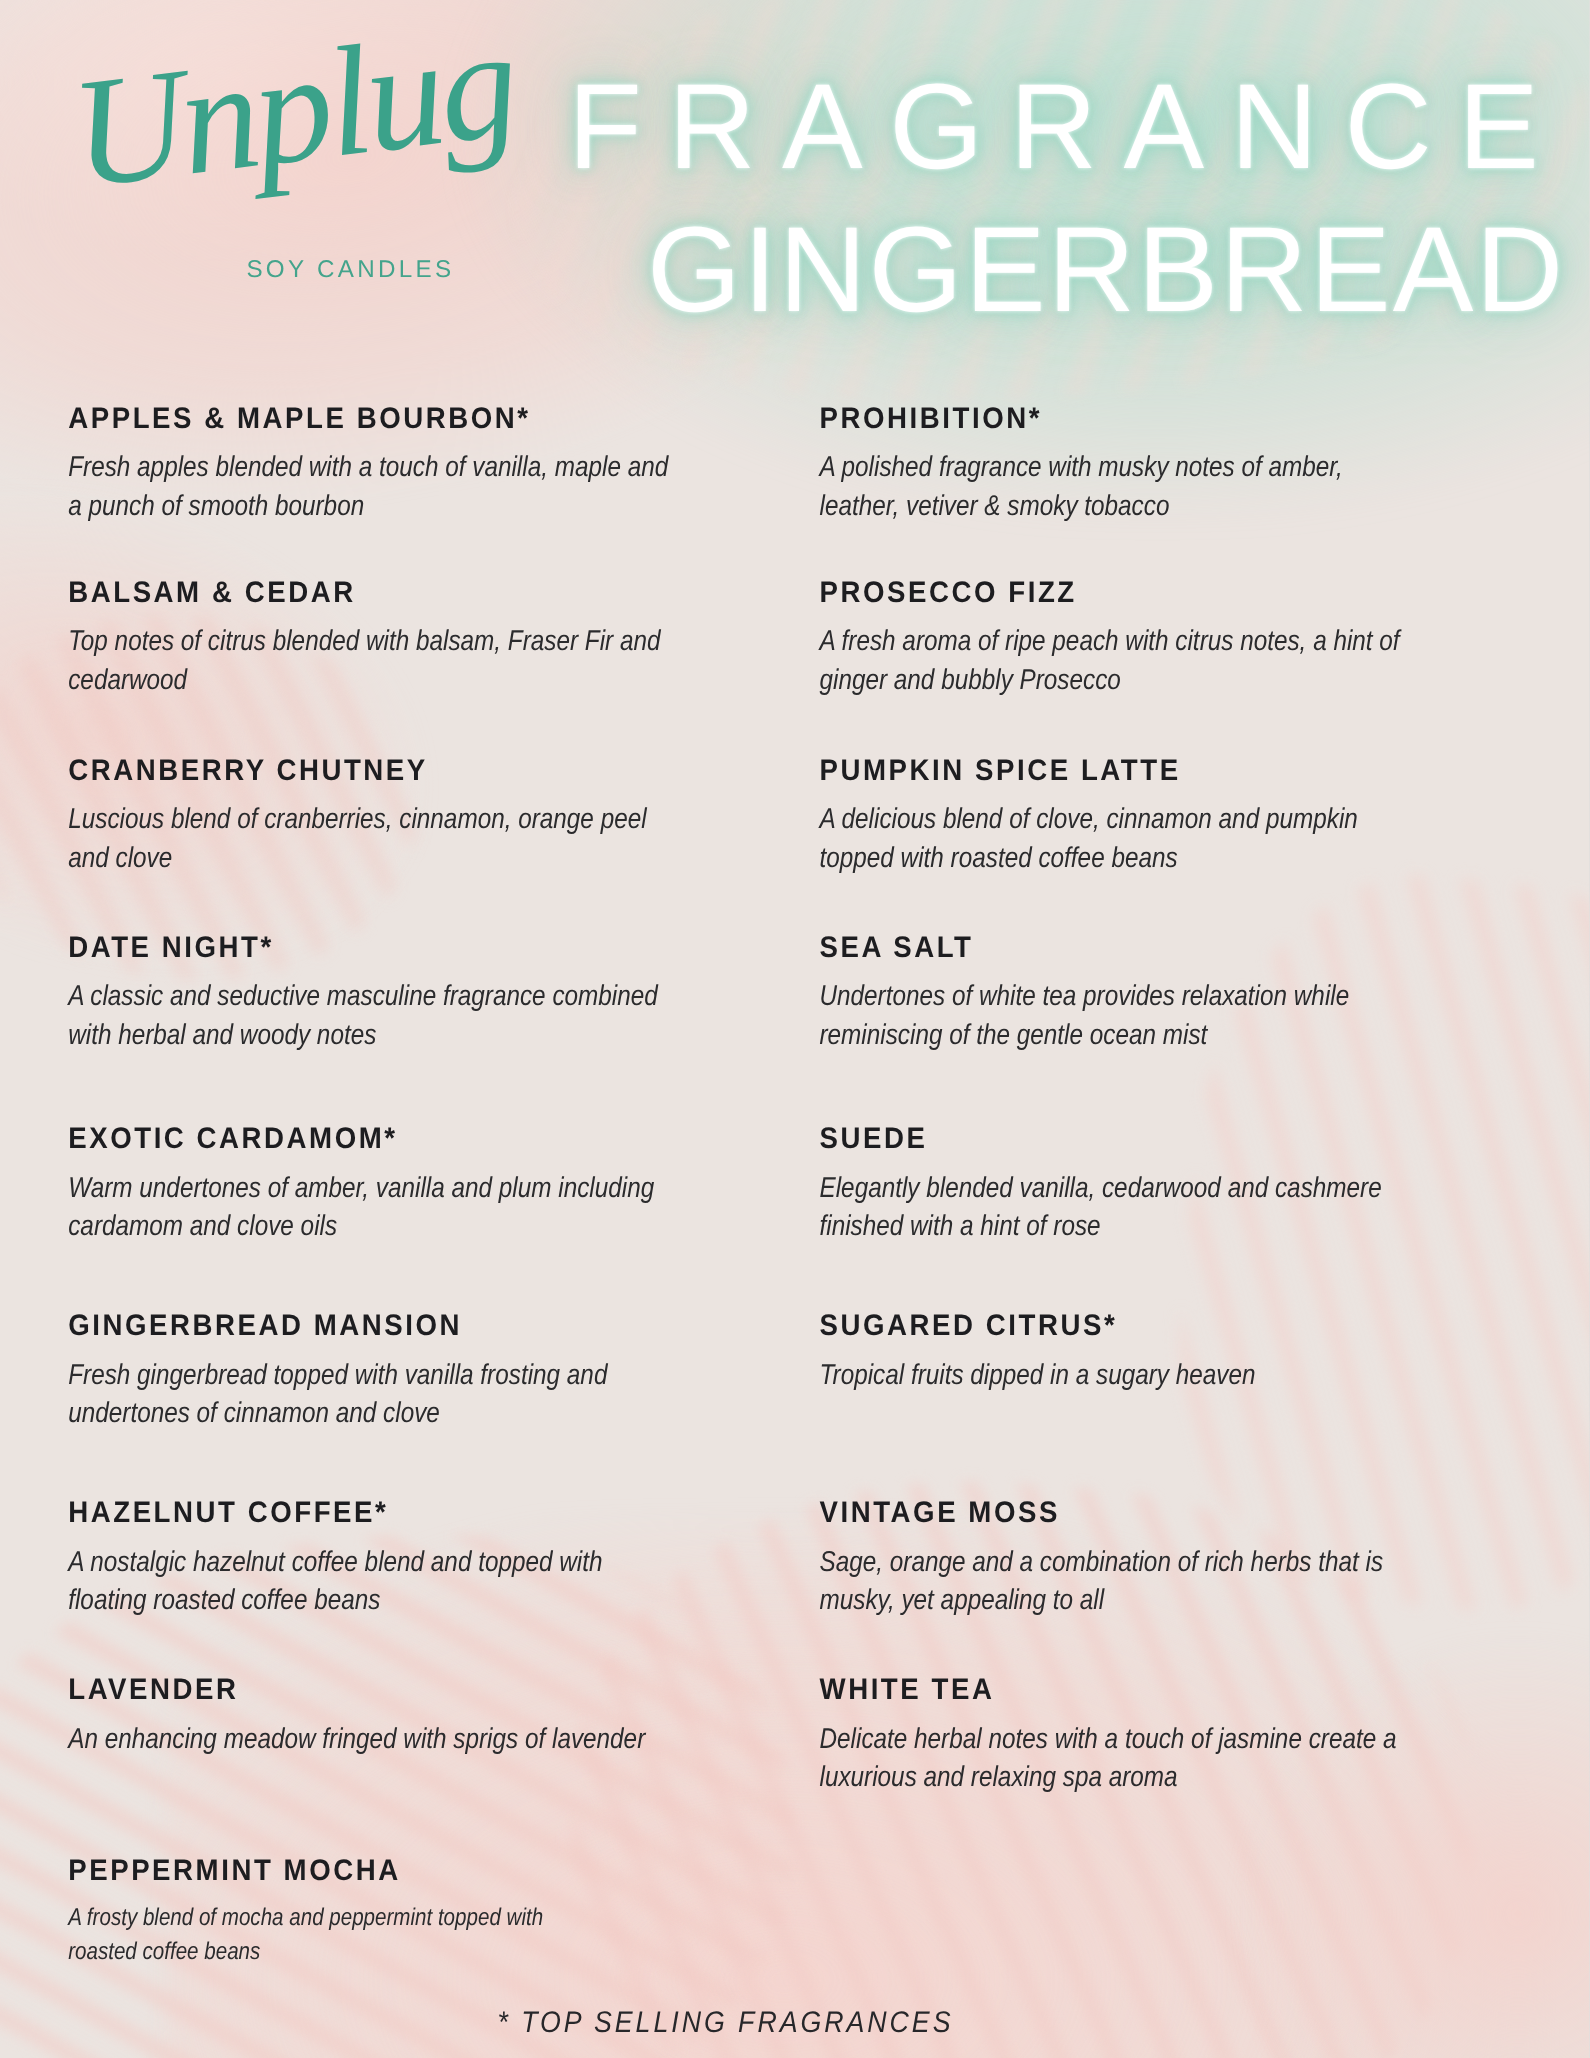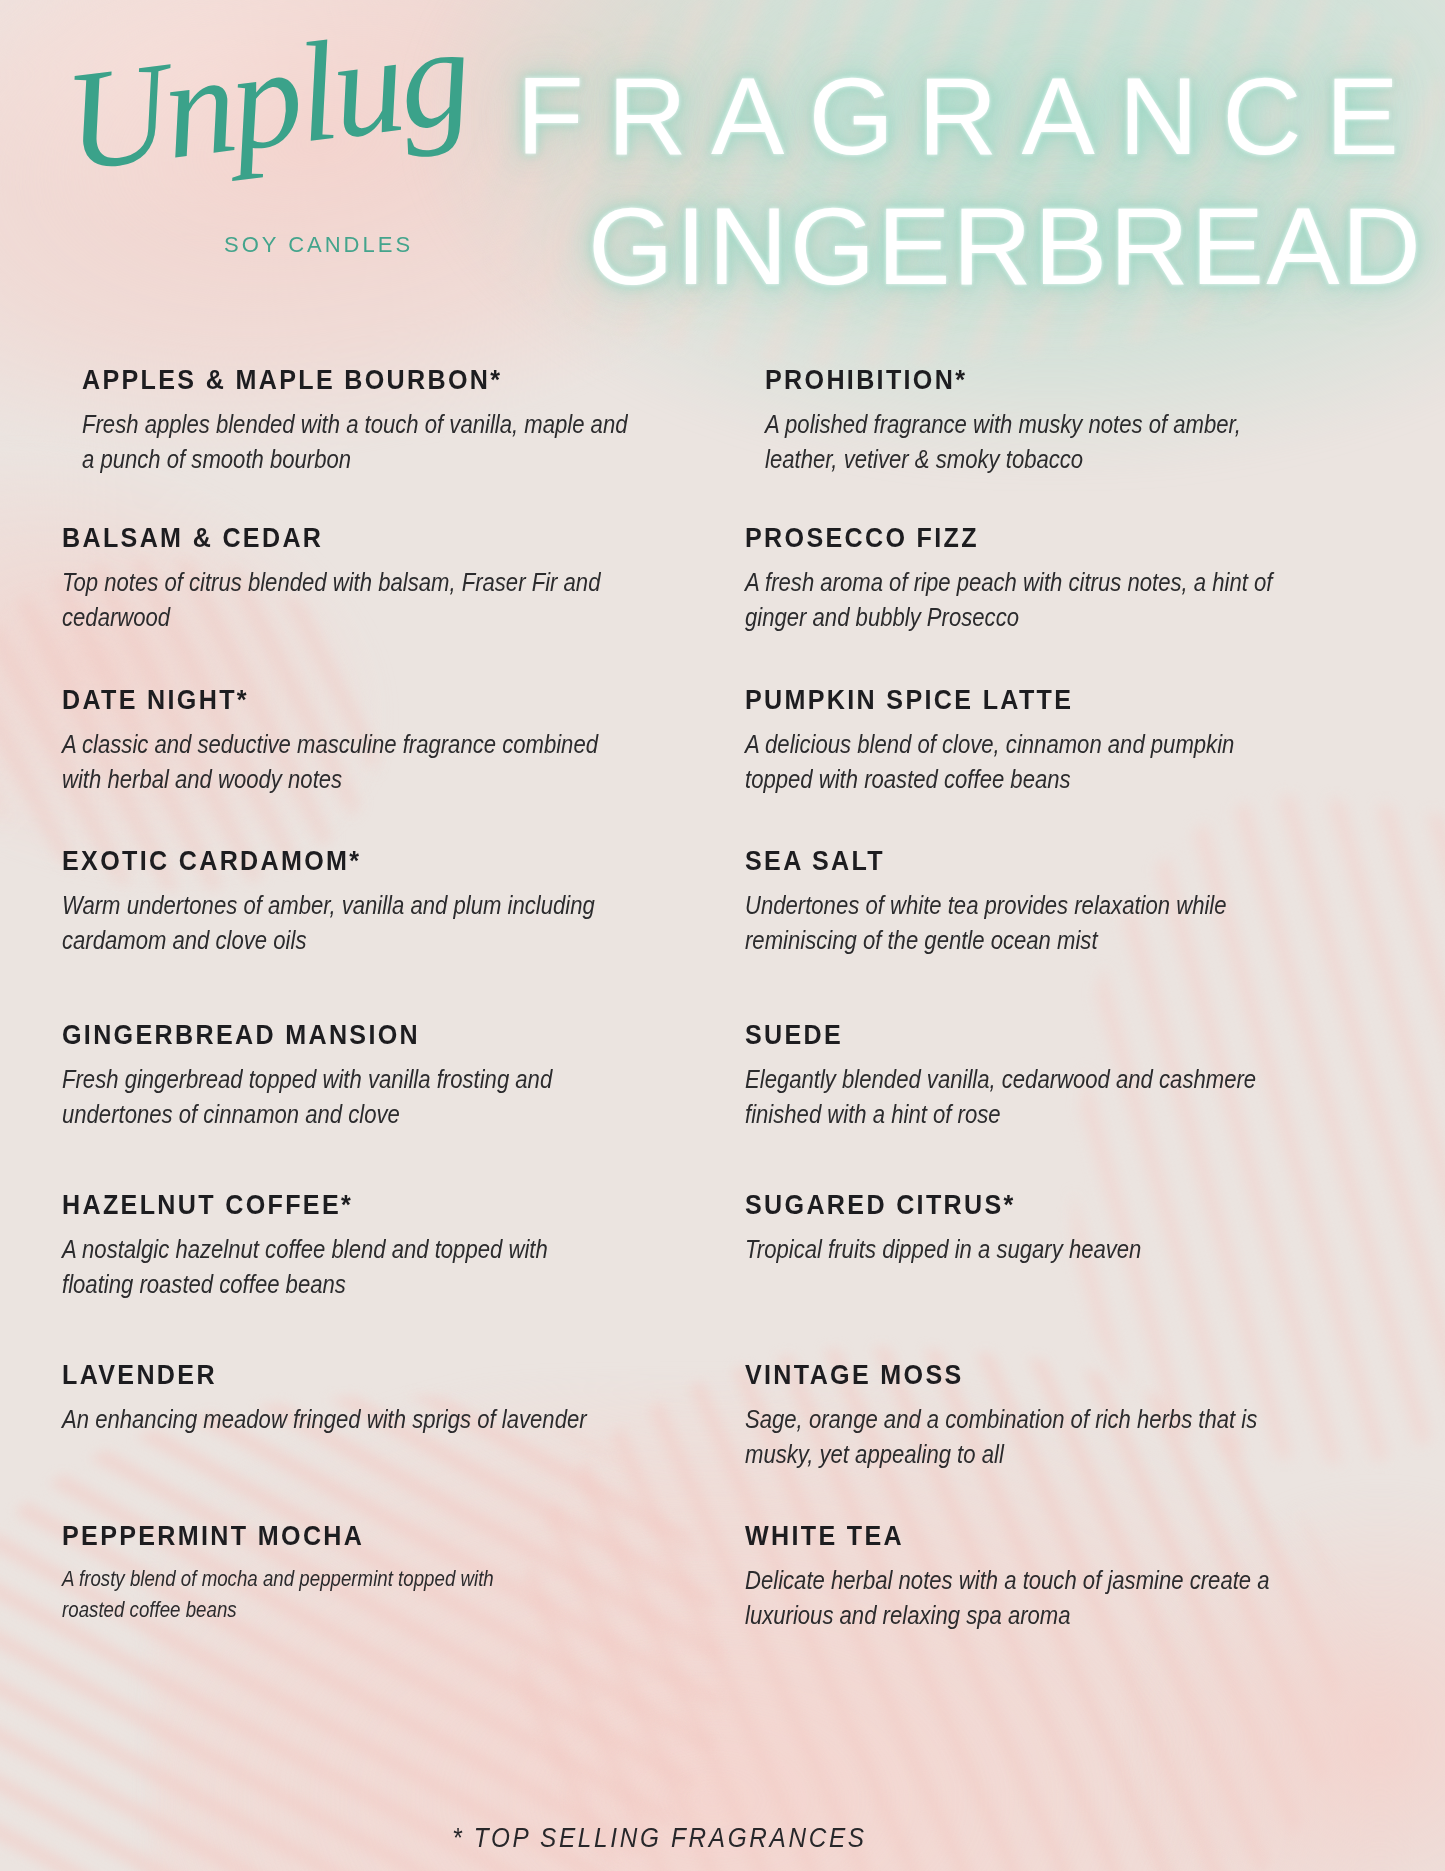--- a/index.html
+++ b/index.html
@@ -62,21 +62,21 @@
                 0 0 22px rgba(146,214,193,.8),0 0 46px rgba(146,214,193,.65);}
   .title .t1{font-size:110px;letter-spacing:24px;}
   .title .t2{font-size:110px;letter-spacing:2px;}
 
   
   .cols{position:absolute;left:62px;top:365px;width:1345px;z-index:1;}
   .col{position:absolute;top:0;}
   .col-left{left:0;width:605px;}
   .col-right{left:683px;width:662px;}
   .entry{overflow:visible;}
-  .col .entry:nth-child(1){height:158px;margin-left:20px;}
+  .col .entry:nth-child(1){height:158px;}
   .col .entry:nth-child(2){height:162px;}
   .col .entry:nth-child(3){height:161px;}
   .col .entry:nth-child(4){height:174px;}
   .col .entry:nth-child(5){height:170px;}
   .col .entry:nth-child(6){height:170px;}
   .col .entry:nth-child(7){height:161px;}
   .col .entry:nth-child(8){height:164px;}
   .entry h3{
     margin:0 0 11px 0;font-size:27px;font-weight:700;letter-spacing:2.5px;
     color:#1d1d20;white-space:pre;transform:scaleX(.93);transform-origin:left;
@@ -124,20 +124,25 @@
         <h3>APPLES &amp; MAPLE BOURBON*</h3>
         <p>Fresh apples blended with a touch of vanilla, maple and
 a punch of smooth bourbon</p>
       </article>
       <article class="entry">
         <h3>BALSAM &amp; CEDAR</h3>
         <p>Top notes of citrus blended with balsam, Fraser Fir and
 cedarwood</p>
       </article>
       <article class="entry">
+        <h3>CRANBERRY CHUTNEY</h3>
+        <p>Luscious blend of cranberries, cinnamon, orange peel
+and clove</p>
+      </article>
+      <article class="entry">
         <h3>DATE NIGHT*</h3>
         <p>A classic and seductive masculine fragrance combined
 with herbal and woody notes</p>
       </article>
       <article class="entry">
         <h3>EXOTIC CARDAMOM*</h3>
         <p>Warm undertones of amber, vanilla and plum including
 cardamom and clove oils</p>
       </article>
       <article class="entry">

